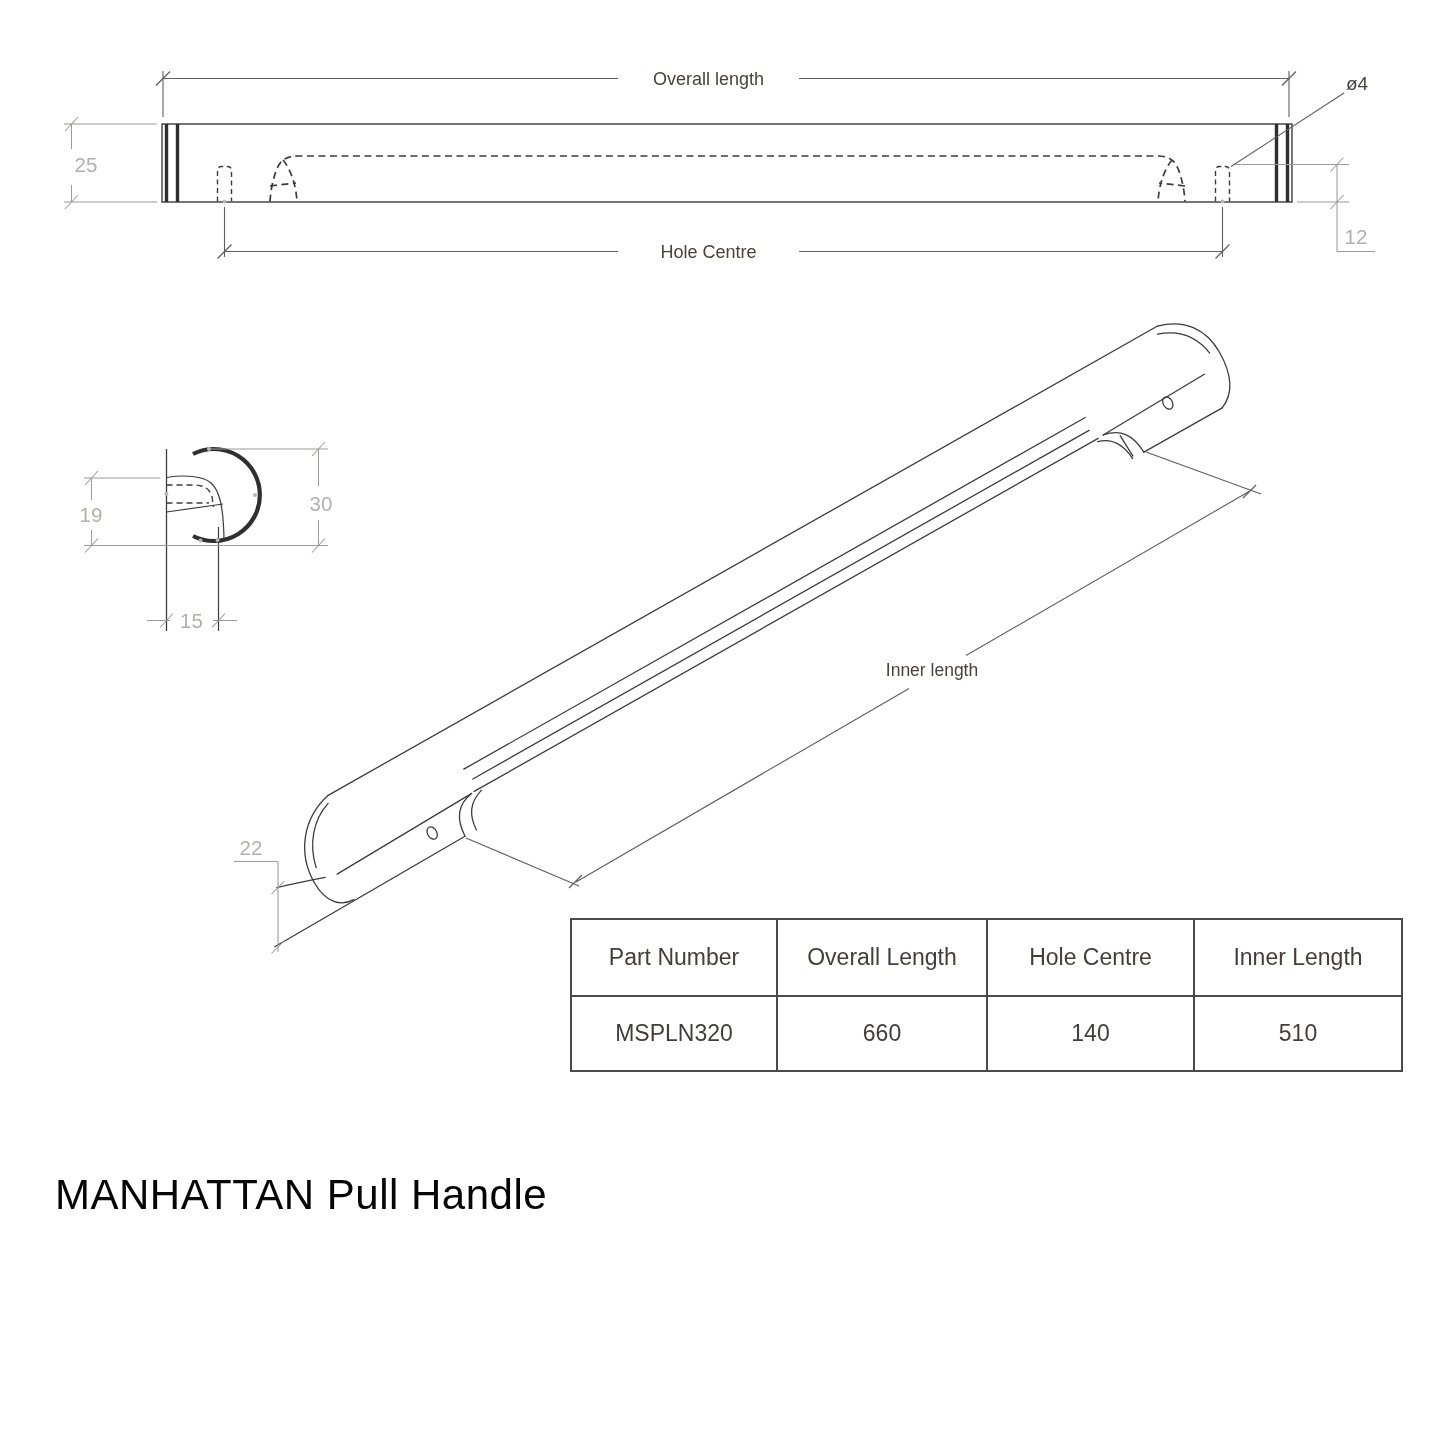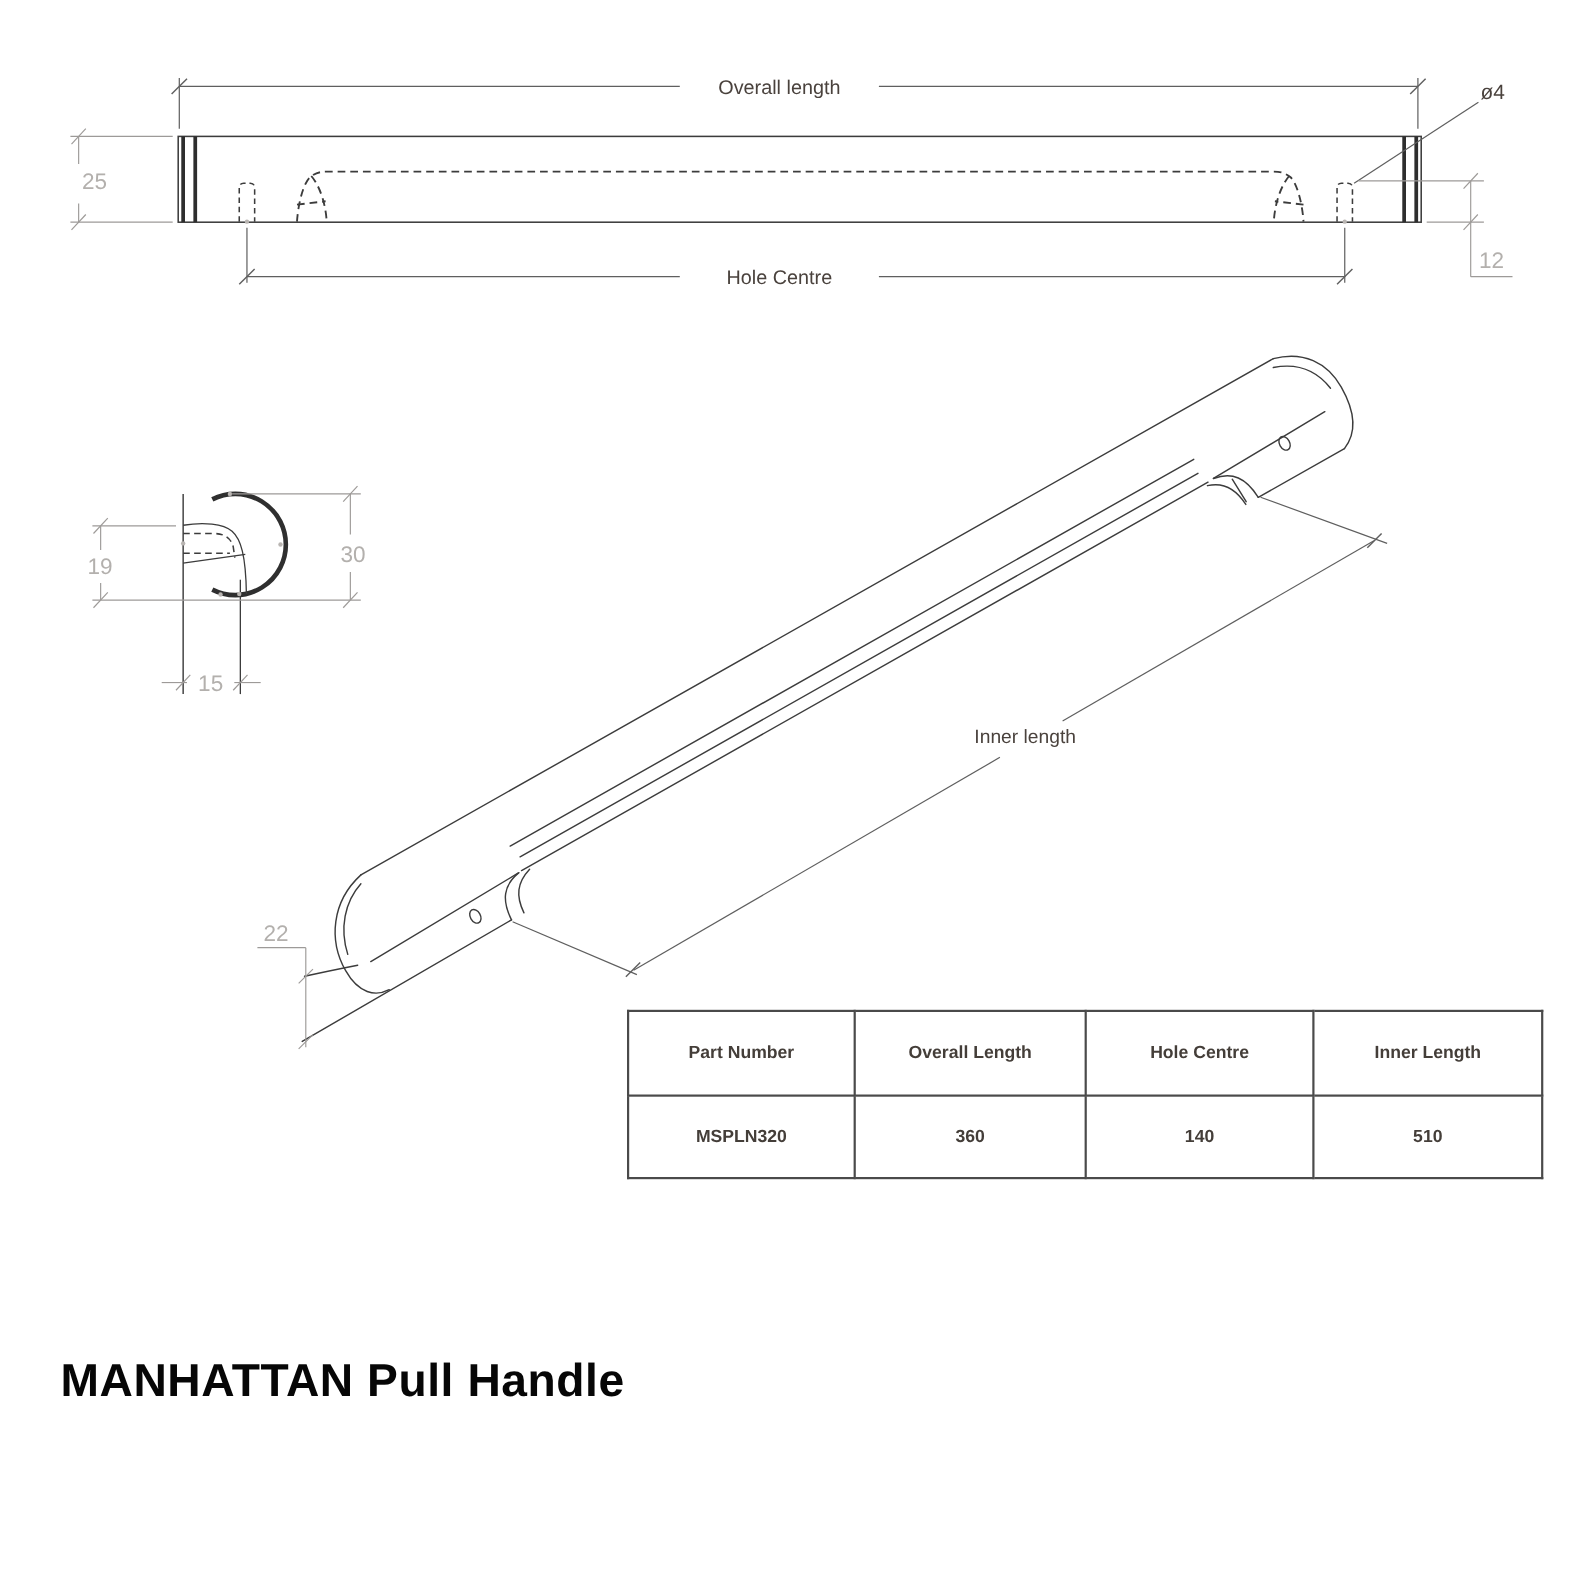--- a/index.html
+++ b/index.html
@@ -2,29 +2,29 @@
 <html><head>
 <meta charset="utf-8">
 <style>
   html,body{margin:0;padding:0;background:#ffffff;}
   #stage{position:relative;width:1445px;height:1445px;background:#ffffff;overflow:hidden;
          font-family:"Liberation Sans", sans-serif;}
   #drawing{position:absolute;left:0;top:0;}
   .dim-text{font-family:"Liberation Sans", sans-serif;}
   
   #spec-table{position:absolute;left:570px;top:918px;border-collapse:collapse;background:#ffffff;}
-  #spec-table td, #spec-table th{border:2px solid #4a4a4a;font-weight:bold;
-      font-size:16px;color:#443e39;text-align:center;vertical-align:middle;
+  #spec-table td, #spec-table th{border:2px solid #4a4a4a;font-weight:normal;
+      font-size:23px;color:#443e39;text-align:center;vertical-align:middle;
       font-family:"Liberation Sans", sans-serif;}
   #spec-table th{height:73px;}
   #spec-table td{height:71px;}
   .col-part{width:202px;} .col-oal{width:206px;} .col-hc{width:203px;} .col-il{width:204px;}
   
-  #page-title{position:absolute;left:55px;top:1232px;margin:0;font-size:42px;line-height:1.1;
-      font-weight:bold;color:#060606;letter-spacing:0.5px;font-family:"Liberation Sans", sans-serif;}
+  #page-title{position:absolute;left:55px;top:1172px;margin:0;font-size:42px;line-height:1.1;
+      font-weight:normal;color:#060606;letter-spacing:0.5px;font-family:"Liberation Sans", sans-serif;}
   
   #footer{position:absolute;left:0;top:1261px;width:1445px;height:184px;background:#0a0a0a;}
   #footer svg{position:absolute;left:0;top:0;}
 </style>
 </head>
 <body>
 
 <div id="stage">
 
   <svg id="drawing" width="1445" height="1262" viewBox="0 0 1445 1262">
@@ -189,21 +189,21 @@
       <tr>
         <th class="col-part">Part Number</th>
         <th class="col-oal">Overall Length</th>
         <th class="col-hc">Hole Centre</th>
         <th class="col-il">Inner Length</th>
       </tr>
     </thead>
     <tbody>
       <tr>
         <td>MSPLN320</td>
-        <td>360</td>
+        <td>660</td>
         <td>140</td>
         <td>510</td>
       </tr>
     </tbody>
   </table>
 
   <h1 id="page-title">MANHATTAN Pull Handle</h1>
 
 
 </div>

